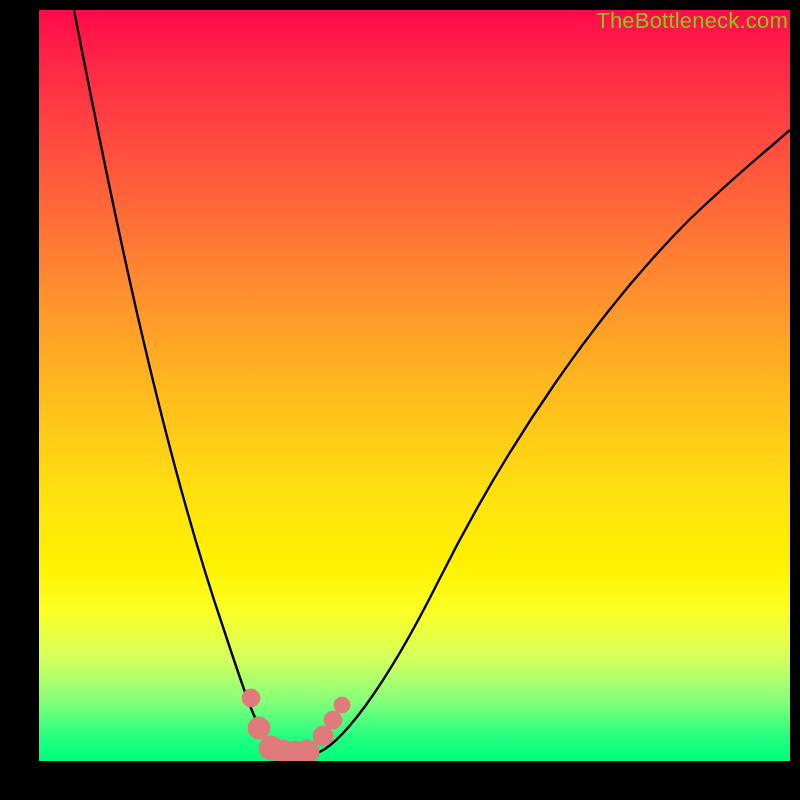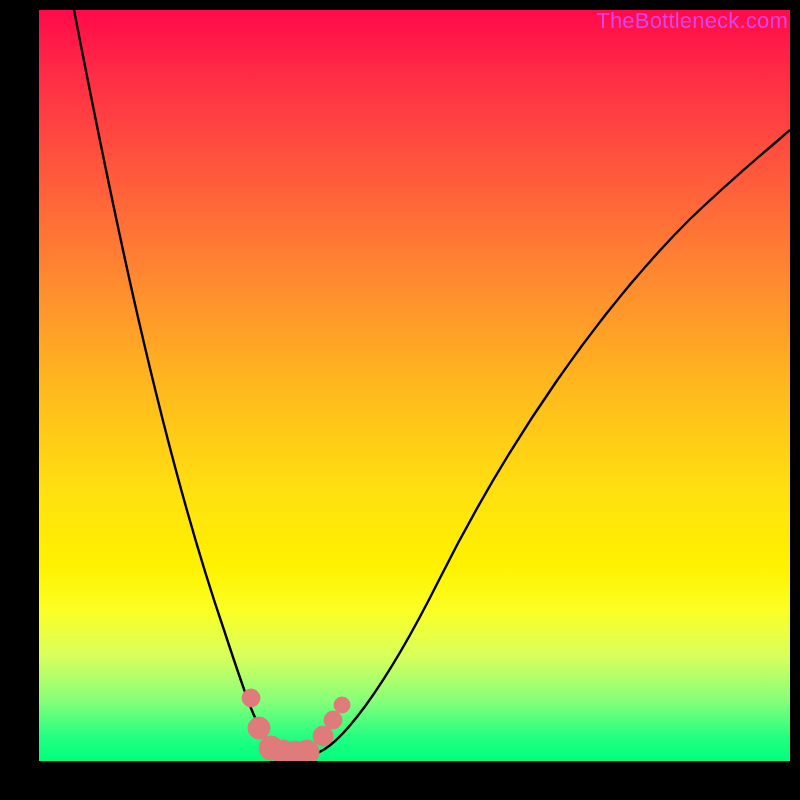--- a/index.html
+++ b/index.html
@@ -45,21 +45,21 @@
     position: absolute;
     left: 0;
     top: 0;
     width: 751px;
     height: 751px;
   }
   .watermark {
     position: absolute;
     top: 8px;
     right: 12px;
-    color: #d946ef;
+    color: #84cc16;
     font-size: 22px;
     letter-spacing: 0.2px;
     font-weight: 500;
   }
 </style>
 </head>
 <body>
 
 <div class="frame">
   <div class="plot">

